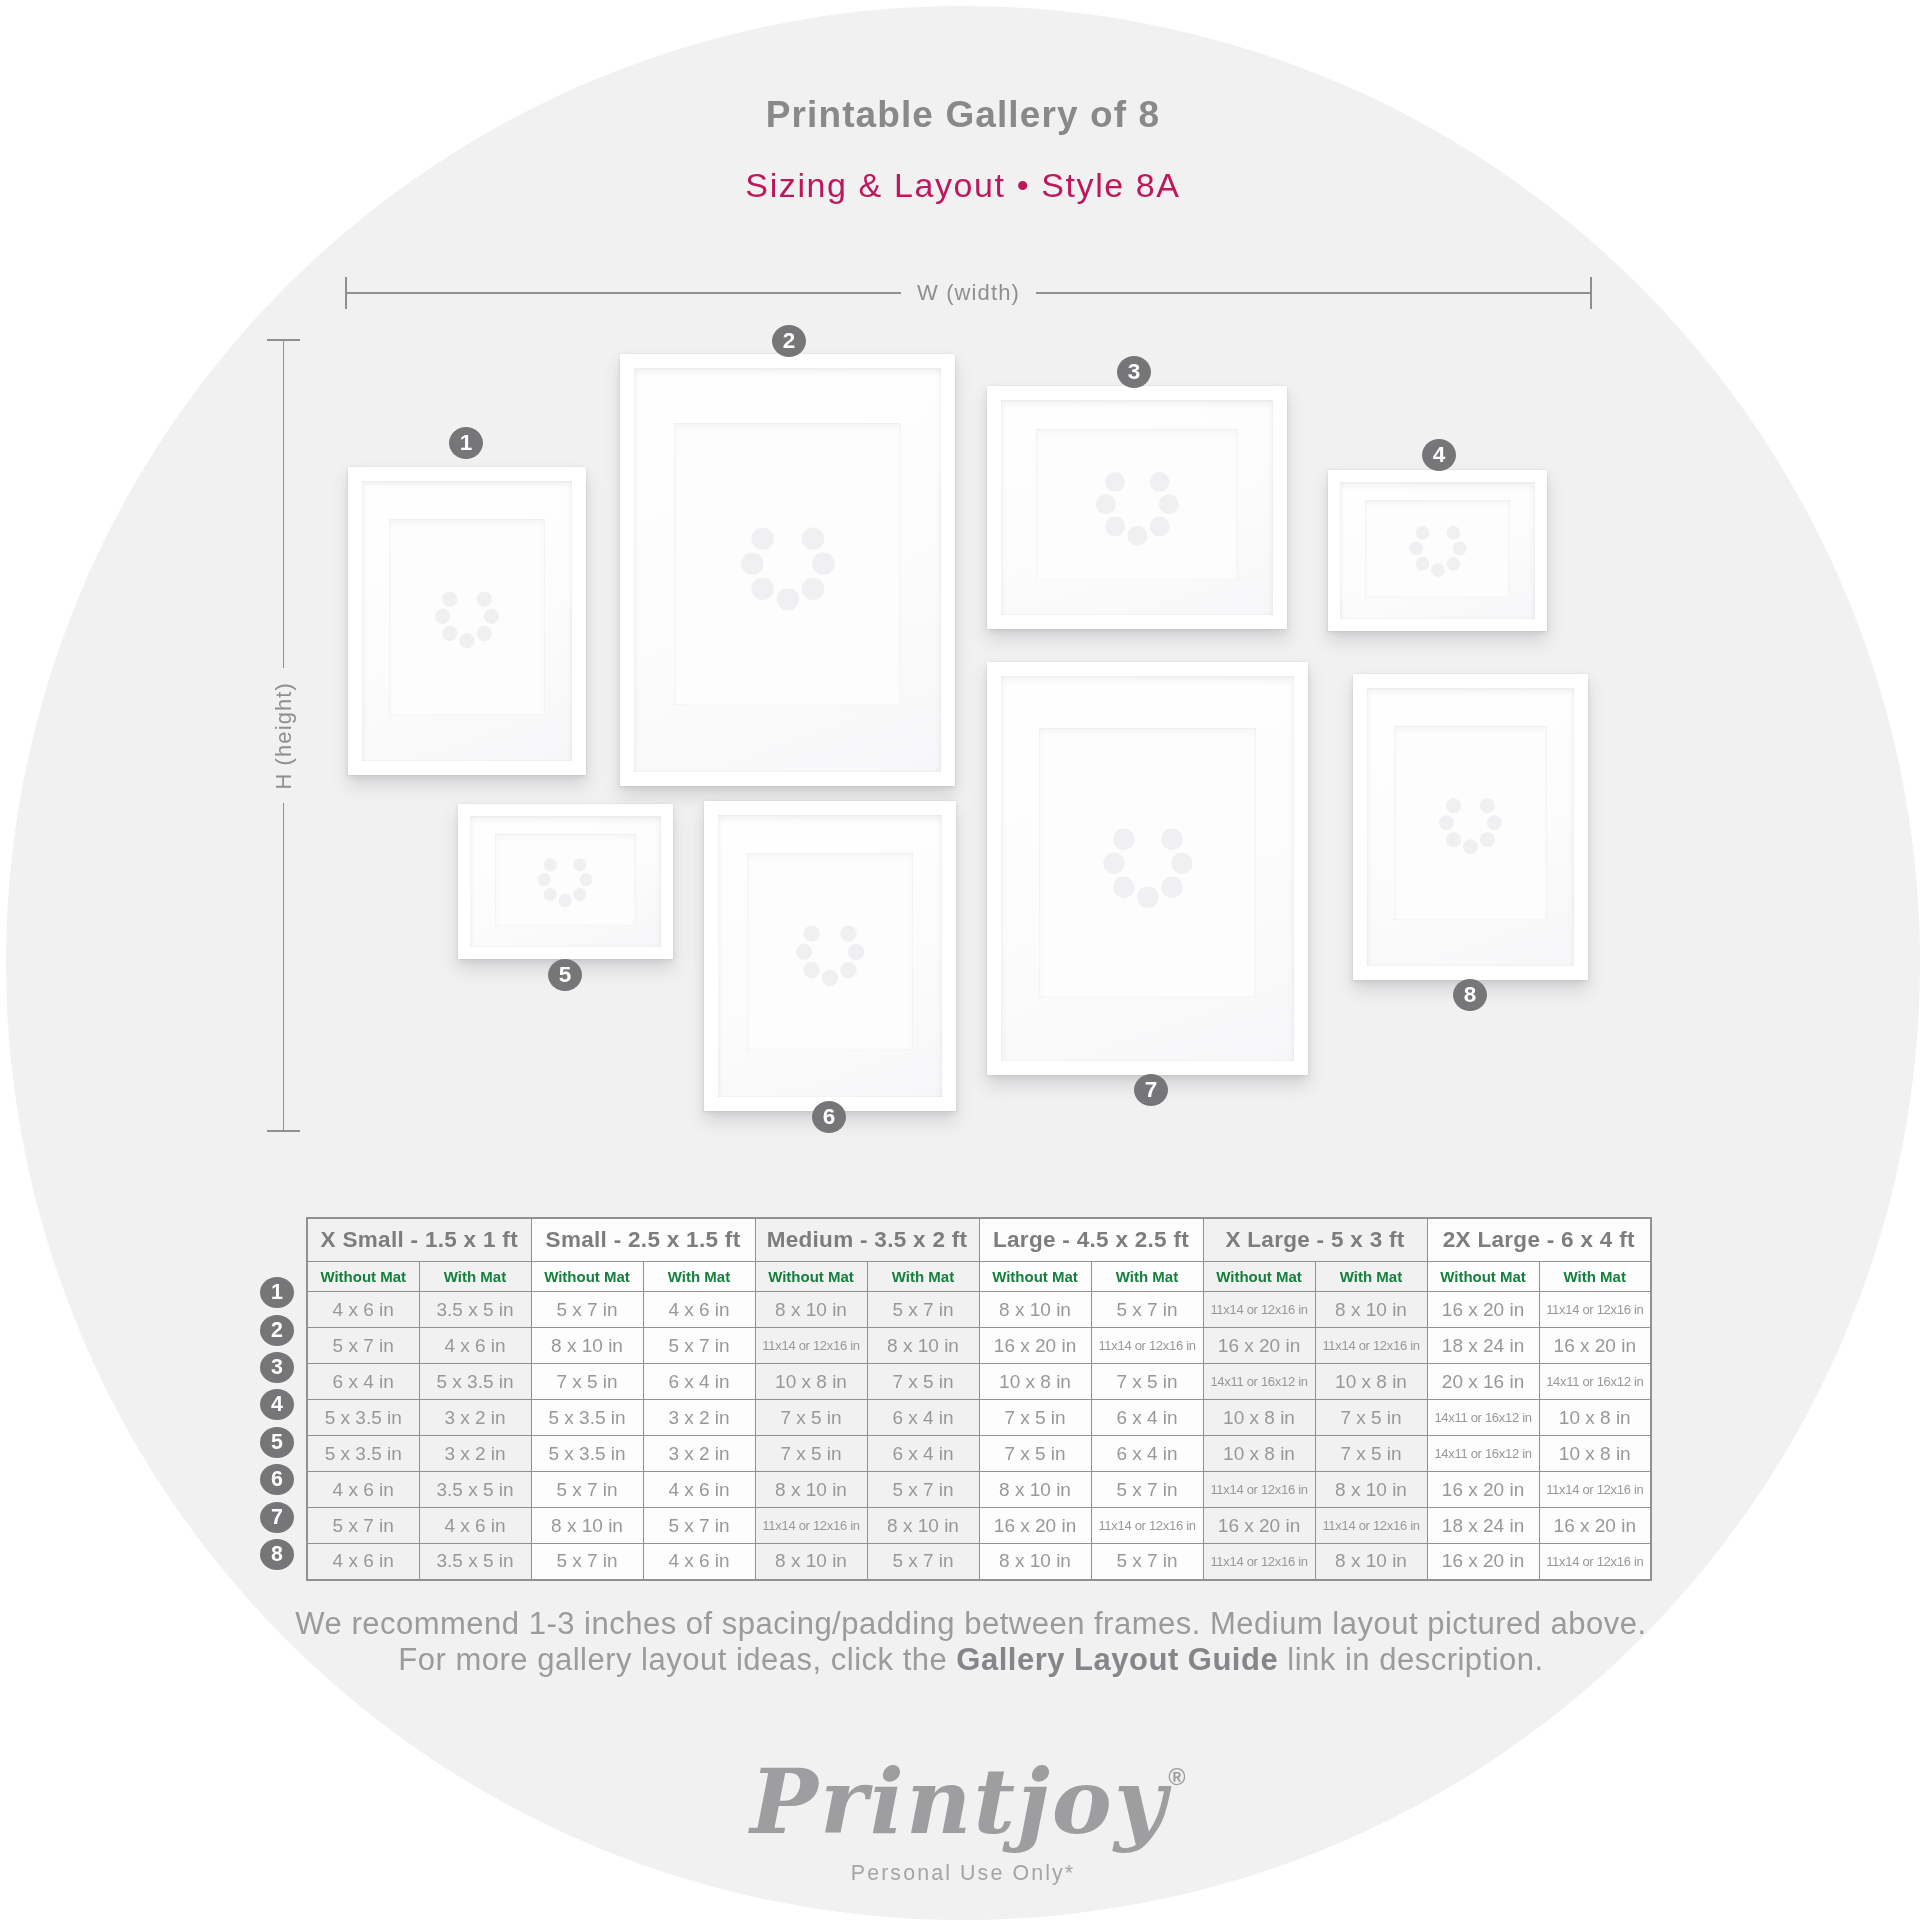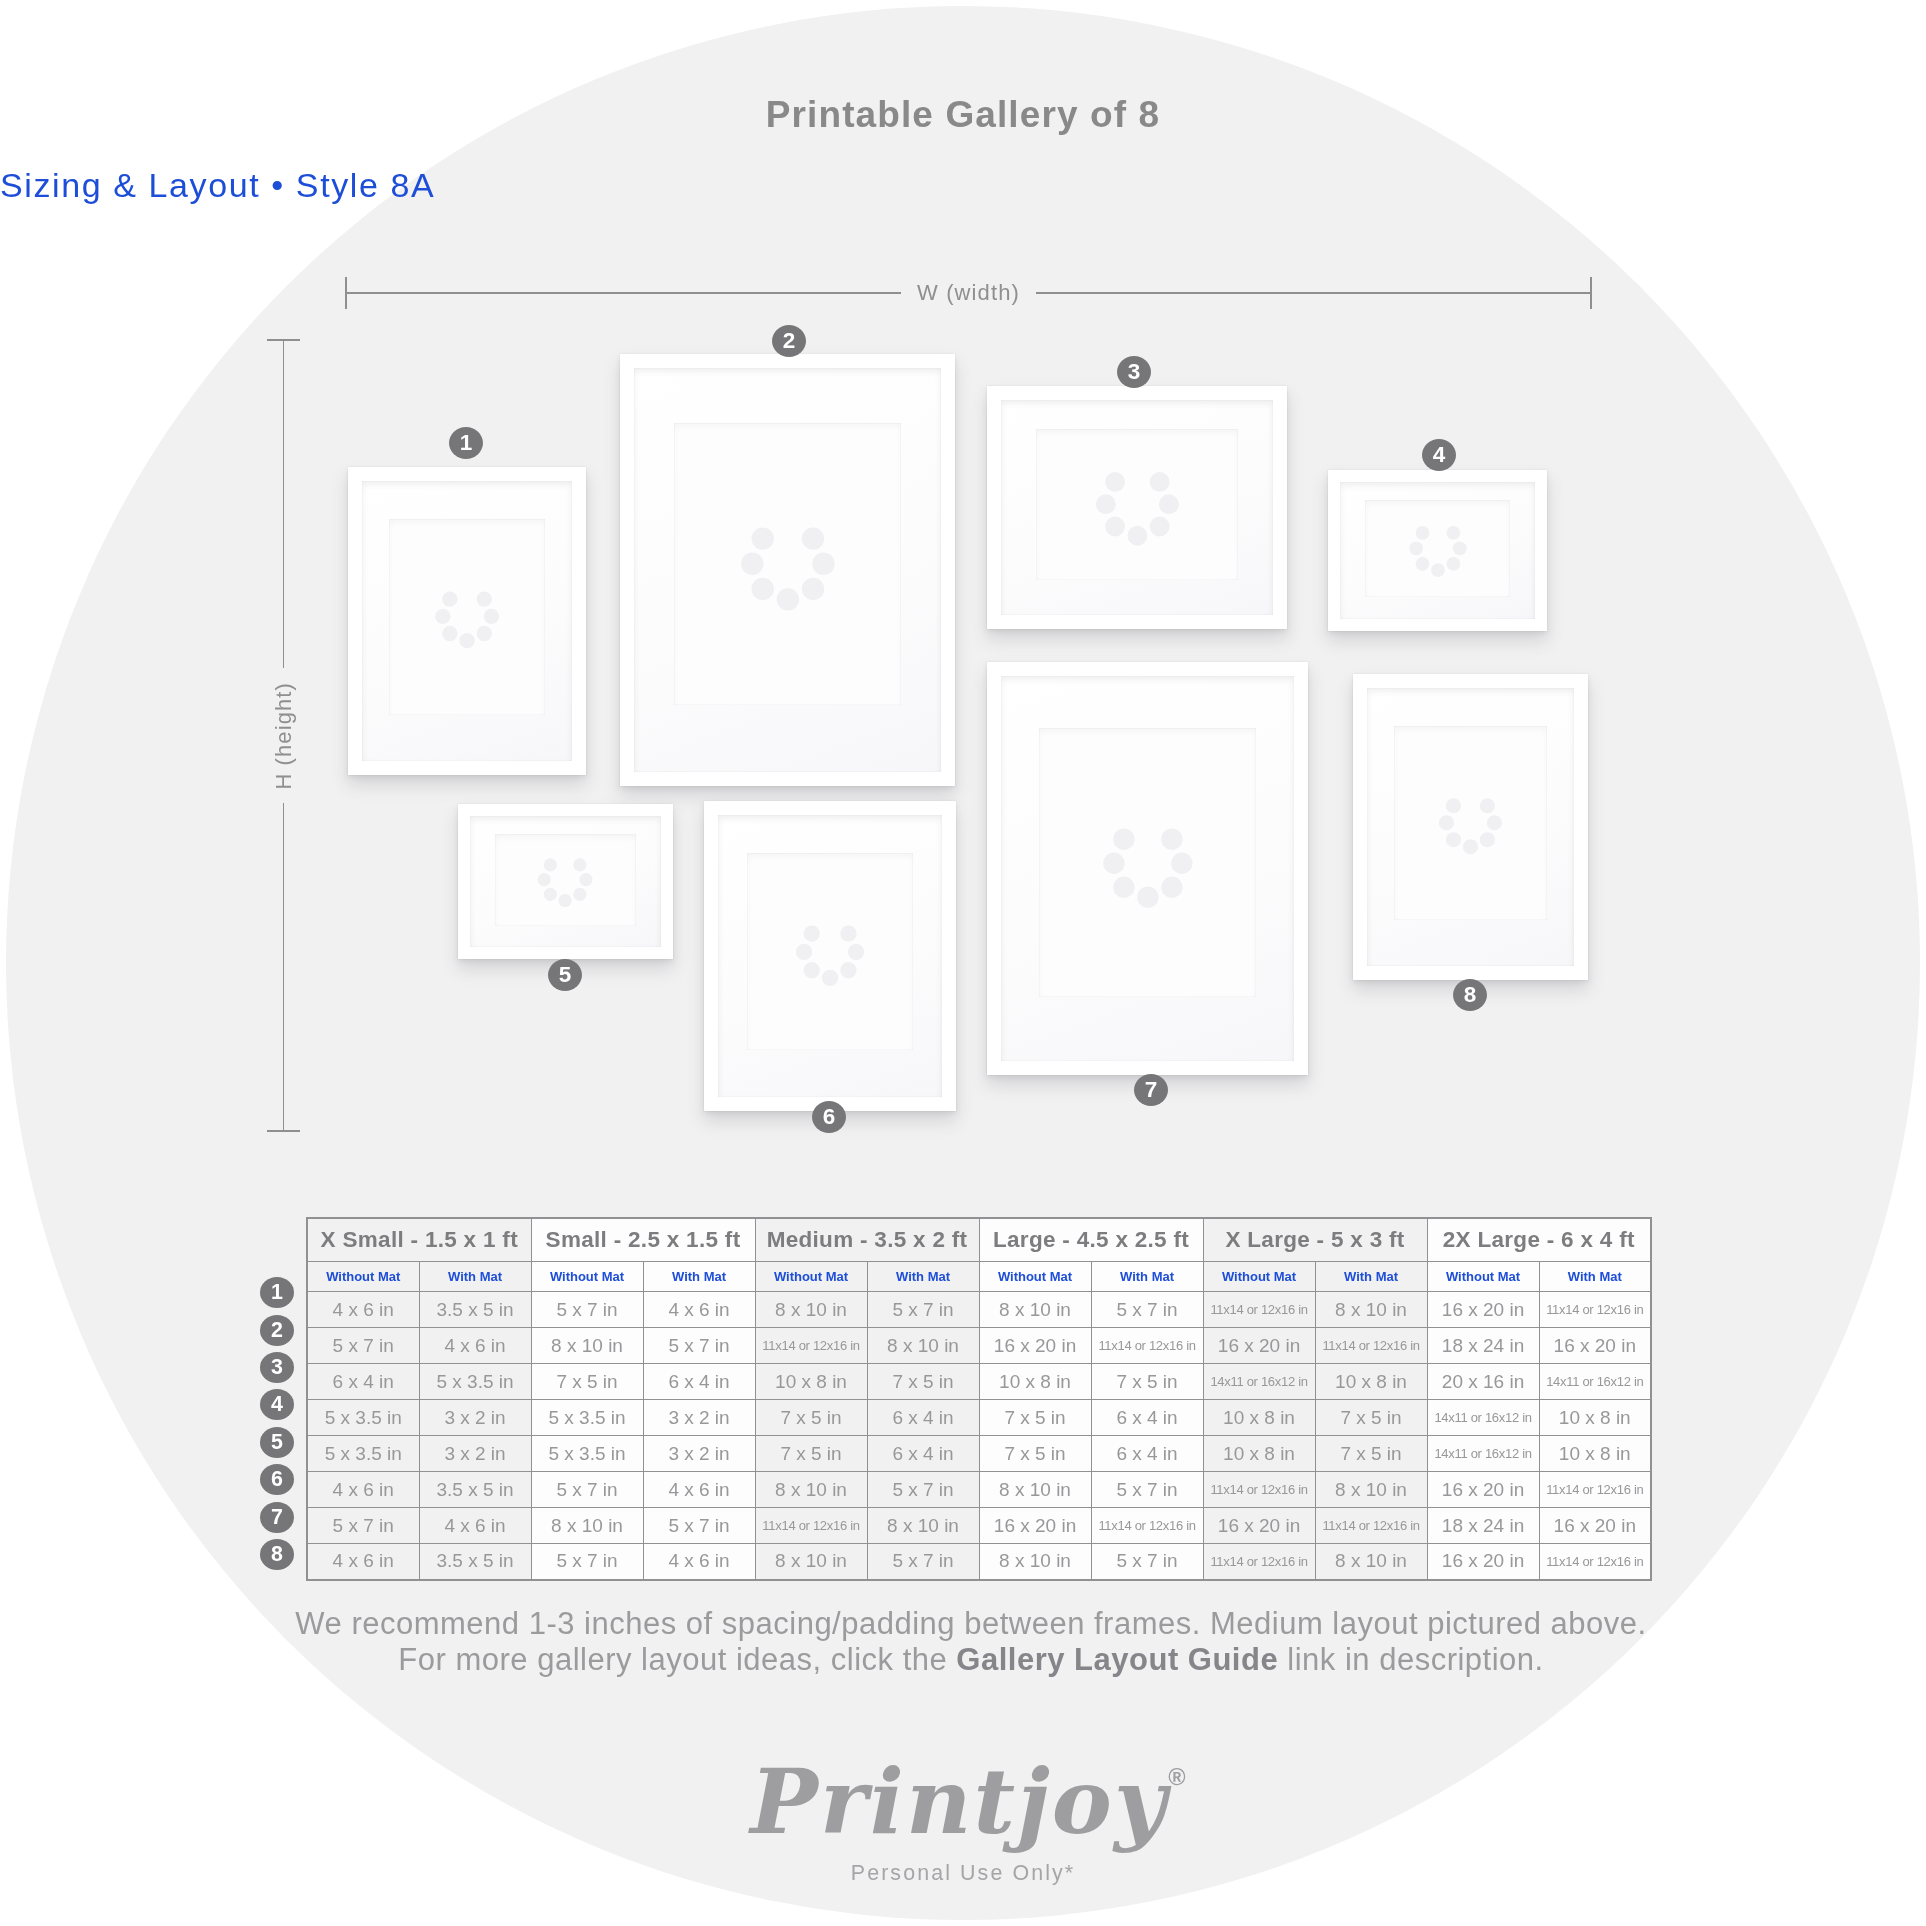--- a/index.html
+++ b/index.html
@@ -7,22 +7,22 @@
               font-family:"Liberation Sans", sans-serif; }
   .canvas { position:relative; width:1926px; height:1926px; }
 
   
   .bg-circle { position:absolute; left:5.9px; top:5.9px; width:1914px; height:1914px;
                border-radius:50%; background:#f1f1f2; }
 
   
   .title { position:absolute; left:0; top:94px; width:100%; text-align:center;
            font-size:37px; font-weight:bold; color:#898989; letter-spacing:1.1px; }
-  .subtitle { position:absolute; left:0; top:166px; width:100%; text-align:left;
-              font-size:34px; font-weight:normal; color:#1d4ed8; letter-spacing:1.6px; }
+  .subtitle { position:absolute; left:0; top:166px; width:100%; text-align:center;
+              font-size:34px; font-weight:normal; color:#be185d; letter-spacing:1.6px; }
 
   
   .wdim { position:absolute; left:345px; top:277px; width:1247px; height:32px;
           display:flex; flex-direction:row; align-items:center; }
   .wdim .tick { width:1.6px; height:32px; background:#8f8f8f; }
   .wdim .line { height:1.6px; flex:1; background:#8f8f8f; }
   .dim-label { font-size:22px; color:#8f8f8f; letter-spacing:1.1px; white-space:nowrap; }
   .wdim .dim-label { margin:0 16px; }
 
   .hdim { position:absolute; left:267px; top:339px; width:33px; height:793px;
@@ -70,21 +70,21 @@
 
   
   .size-table { position:absolute; left:306px; top:1217px; }
   table { border-collapse:collapse; table-layout:fixed; width:1345px;
           border:2.1px solid #919193; }
   col { width:112px; }
   th, td { border:1.6px solid #919193; text-align:center; vertical-align:middle;
            white-space:nowrap; overflow:hidden; }
   .grp-row th { height:43px; font-size:22.5px; font-weight:bold; color:#7d7d7f;
                 letter-spacing:0.3px; }
-  .sub-row th { height:30.5px; font-size:13px; font-weight:bold; color:#1d4ed8; }
+  .sub-row th { height:30.5px; font-size:15px; font-weight:bold; color:#15803d; }
   tbody td { height:36px; font-size:19px; color:#98989a; }
   td.condensed { font-size:13px; letter-spacing:-0.3px; }
   .ga { background:transparent; }
   .gb { background:#fdfdfe;margin-left:20px; }
 
   .row-badge { position:absolute; width:34px; height:31px; border-radius:50%;
                background:#767678; color:#fff; font-size:21.4px; font-weight:bold;
                display:flex; align-items:center; justify-content:center; left:260px; }
   .rb1 { top:1277px; } .rb2 { top:1315px; } .rb3 { top:1352px; } .rb4 { top:1389px; }
   .rb5 { top:1427px; } .rb6 { top:1464px; } .rb7 { top:1502px; } .rb8 { top:1539px; }

